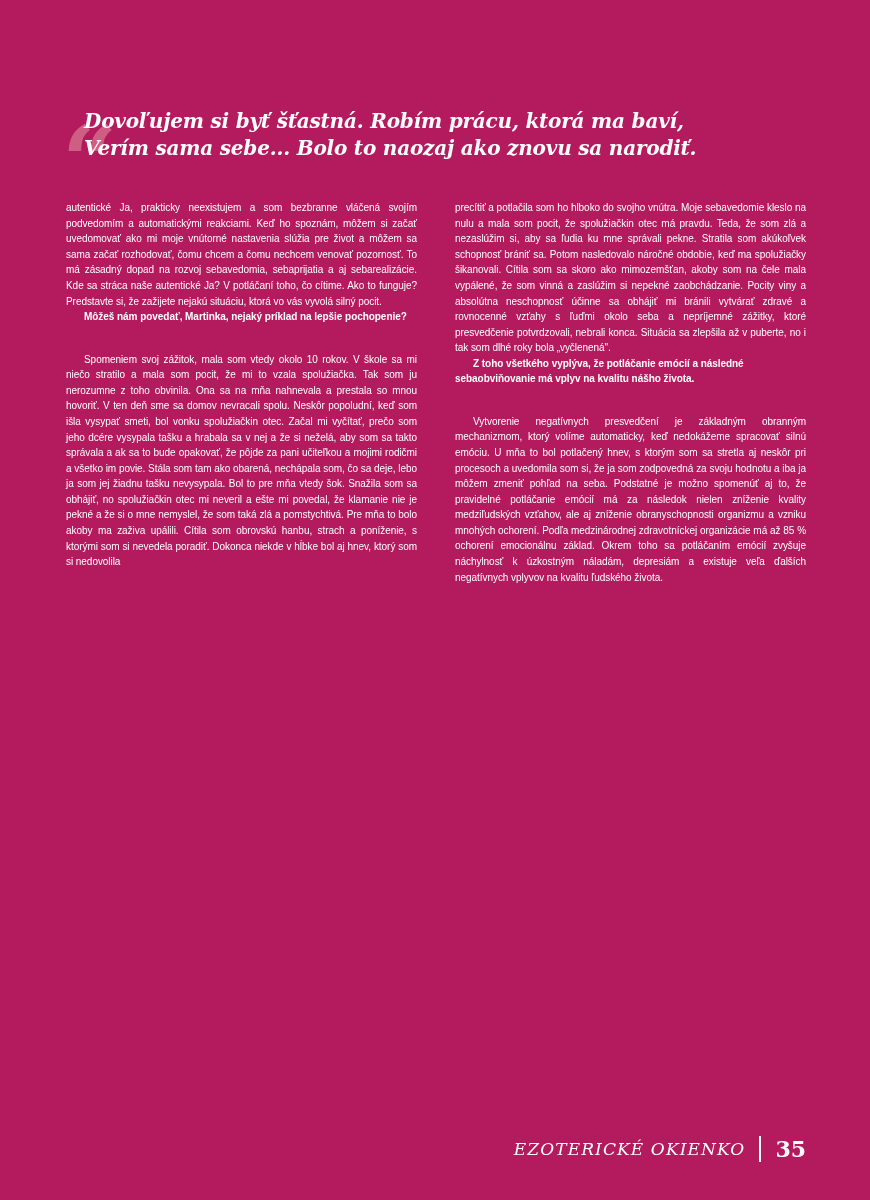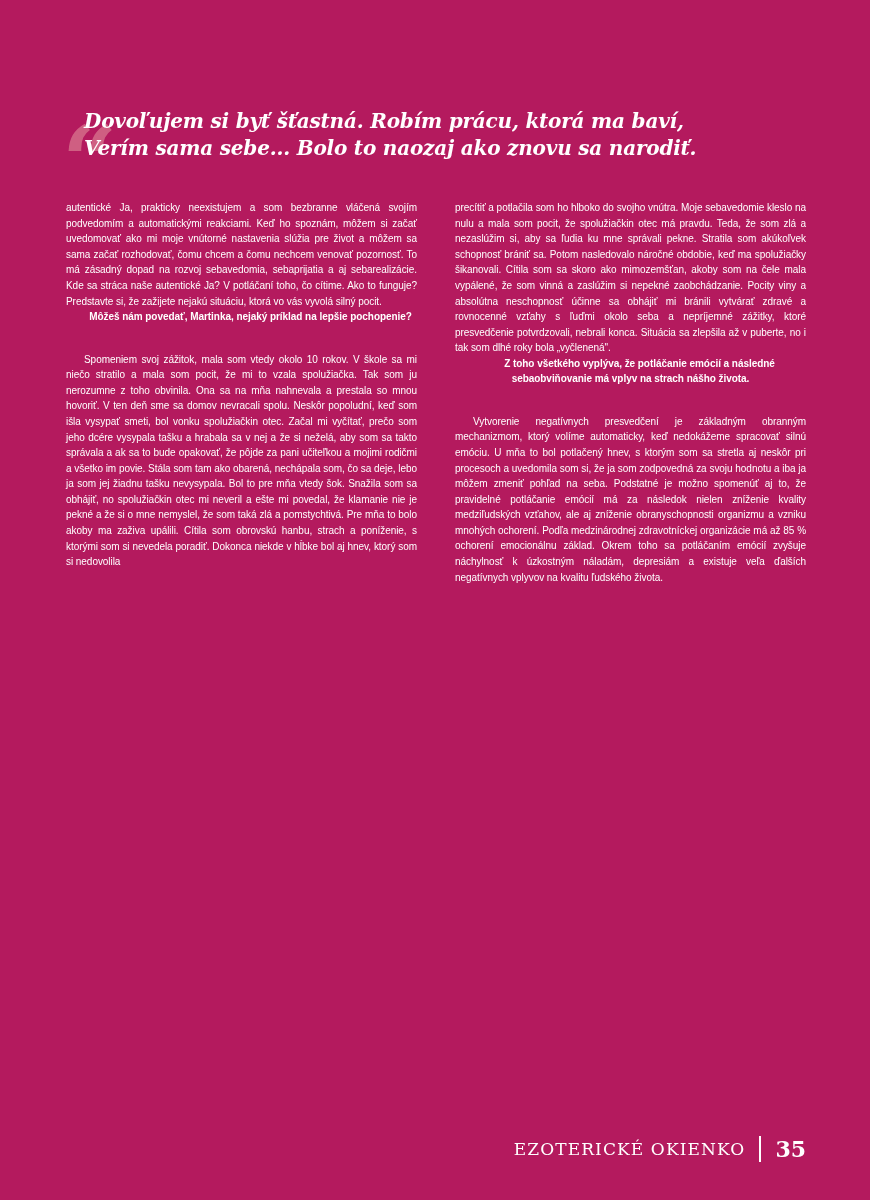--- a/index.html
+++ b/index.html
@@ -84,37 +84,38 @@
   }
   .col p.spaced {
     margin-top: 27px;
   }
   .question {
     font-weight: 700;
     text-indent: 18px;
     margin-top: 22px;
     margin-bottom: 0;
     line-height: 1.54;
-    text-align: center;
+    text-align: left;
   }
 
   
   .footer {
     position: absolute;
     right: 64px;
     bottom: 38px;
     display: flex;
     align-items: center;
     gap: 14px;
   }
   .footer-title {
     font-family: "DejaVu Serif", serif;
     font-size: 17px;
     letter-spacing: 1.1px;
     color: #ffffff;
+    font-style: italic;
   }
   .footer-rule {
     width: 2px;
     height: 26px;
     background: #ffffff;
     display: inline-block;
   }
   .footer-page {
     font-family: "DejaVu Serif", serif;
     font-size: 22px;
@@ -136,21 +137,21 @@
   <div class="columns">
 
     <div class="col">
       <p class="body">autentické Ja, prakticky neexistujem a som bezbranne vláčená svojím podvedomím a automatickými reakciami. Keď ho spoznám, môžem si začať uvedomovať ako mi moje vnútorné nastavenia slúžia pre život a môžem sa sama začať rozhodovať, čomu chcem a čomu nechcem venovať pozornosť.  To má zásadný dopad na rozvoj sebavedomia, sebaprijatia a aj sebarealizácie. Kde sa stráca naše autentické Ja? V potláčaní toho, čo cítime. Ako to funguje? Predstavte si, že zažijete nejakú situáciu, ktorá vo vás vyvolá silný pocit.</p>
       <p class="question">Môžeš nám povedať, Martinka, nejaký príklad na lepšie pochopenie?</p>
       <p class="indent spaced">Spomeniem svoj zážitok, mala som vtedy okolo 10 rokov. V škole sa mi niečo stratilo a mala som pocit, že mi to vzala spolužiačka. Tak som ju nerozumne z toho obvinila. Ona sa na mňa nahnevala a prestala so mnou hovoriť. V ten deň sme sa domov nevracali spolu. Neskôr popoludní, keď som išla vysypať smeti, bol vonku spolužiačkin otec. Začal mi vyčítať, prečo som jeho dcére vysypala tašku a hrabala sa v nej a že si neželá, aby som sa takto správala a ak sa to bude opakovať, že pôjde za pani učiteľkou a mojimi rodičmi a všetko im povie. Stála som tam ako obarená, nechápala som, čo sa deje, lebo ja som jej žiadnu tašku nevysypala. Bol to pre mňa vtedy šok. Snažila som sa obhájiť, no spolužiačkin otec mi neveril a ešte mi povedal, že klamanie nie je pekné a že si o mne nemyslel, že som taká zlá a pomstychtivá. Pre mňa to bolo akoby ma zaživa upálili. Cítila som obrovskú hanbu, strach a poníženie, s ktorými som si nevedela poradiť. Dokonca niekde v hĺbke bol aj hnev, ktorý som si nedovolila</p>
     </div>
 
     <div class="col">
       <p class="body">precítiť a potlačila som ho hlboko do svojho vnútra. Moje sebavedomie kleslo na nulu a mala som pocit, že spolužiačkin otec má pravdu. Teda, že som zlá a nezaslúžim si, aby sa ľudia ku mne správali pekne. Stratila som akúkoľvek schopnosť brániť sa. Potom nasledovalo náročné obdobie, keď ma spolužiačky šikanovali. Cítila som sa skoro ako mimozemšťan, akoby som na čele mala vypálené, že som vinná a zaslúžim si nepekné zaobchádzanie. Pocity viny a absolútna neschopnosť účinne sa obhájiť mi bránili vytvárať zdravé a rovnocenné vzťahy s ľuďmi okolo seba a nepríjemné zážitky, ktoré presvedčenie potvrdzovali, nebrali konca. Situácia sa zlepšila až v puberte, no i tak som dlhé roky bola „vyčlenená".</p>
-      <p class="question">Z toho všetkého vyplýva, že potláčanie emócií a následné sebaobviňovanie má vplyv na strach nášho života.</p>
+      <p class="question">Z toho všetkého vyplýva, že potláčanie emócií a následné sebaobviňovanie má vplyv na kvalitu nášho života.</p>
       <p class="indent spaced">Vytvorenie negatívnych presvedčení je základným obranným mechanizmom, ktorý volíme automaticky, keď nedokážeme spracovať silnú emóciu. U mňa to bol potlačený hnev, s ktorým som sa stretla aj neskôr pri procesoch a uvedomila som si, že ja som zodpovedná za svoju hodnotu a iba ja môžem zmeniť pohľad na seba. Podstatné je možno spomenúť aj to, že pravidelné potláčanie emócií má za následok nielen zníženie kvality medziľudských vzťahov, ale aj zníženie obranyschopnosti organizmu a vzniku mnohých ochorení. Podľa medzinárodnej zdravotníckej organizácie má až 85 % ochorení emocionálnu základ. Okrem toho sa potláčaním emócií zvyšuje náchylnosť k úzkostným náladám, depresiám a existuje veľa ďalších negatívnych vplyvov na kvalitu ľudského života.</p>
     </div>
 
   </div>
 
   <div class="footer">
     <span class="footer-title">EZOTERICKÉ OKIENKO</span>
     <span class="footer-rule"></span>
     <span class="footer-page">35</span>
   </div>

